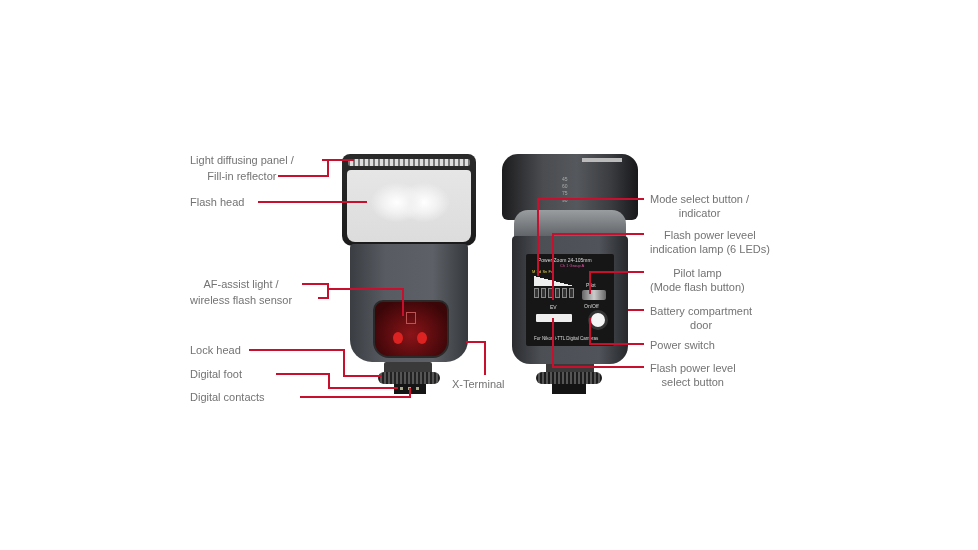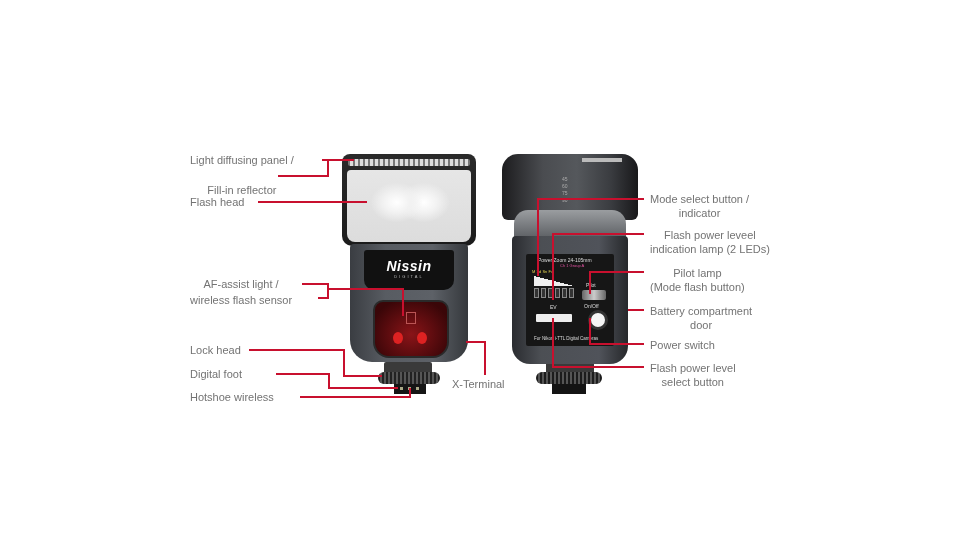--- a/index.html
+++ b/index.html
@@ -98,24 +98,20 @@
 
   <polyline points="644,367 553,367 553,318"></polyline>
 </svg>
 
 <div>
   <div class="front-head">
     <div class="front-strip"></div>
     <div class="front-lens"></div>
   </div>
   <div class="front-body">
-    <div class="front-window">
-      <div class="brand">Nissin</div>
-      <div class="brand-sub">DIGITAL</div>
-    </div>
     <div class="red-panel">
       <div class="af-icon"></div>
       <div class="red-dot" style="left:18px"></div>
       <div class="red-dot" style="left:42px"></div>
     </div>
   </div>
   <div class="front-foot"></div>
   <div class="front-ring"></div>
   <div class="front-shoe">
     <div class="front-shoe-pin" style="left:6px"></div>
@@ -158,39 +154,39 @@
       <div class="bp-text" style="left:8px;top:82px;font-size:4.5px">For Nikon i-TTL Digital Cameras</div>
     </div>
   </div>
   <div class="back-foot"></div>
   <div class="back-ring"></div>
   <div class="back-shoe"></div>
 </div>
 
 <div class="label" style="left:190px;top:153px">
   <div>Light diffusing panel /</div>
-  <div style="margin-top:16px">Fill-in reflector</div>
+  <div style="margin-top:2px">Fill-in reflector</div>
 </div>
 <div class="label" style="left:190px;top:195px">Flash head</div>
 <div class="label" style="left:190px;top:277px">
   <div>AF-assist light /</div>
   <div style="margin-top:2px">wireless flash sensor</div>
 </div>
 <div class="label" style="left:190px;top:343px">Lock head</div>
 <div class="label" style="left:190px;top:367px">Digital foot</div>
-<div class="label" style="left:190px;top:390px">Hotshoe wireless</div>
+<div class="label" style="left:190px;top:390px">Digital contacts</div>
 <div class="label" style="left:452px;top:377px">X-Terminal</div>
 
 <div class="label" style="left:650px;top:192px">
   <div>Mode select button /</div>
   <div>indicator</div>
 </div>
 <div class="label" style="left:650px;top:228px">
   <div>Flash power leveel</div>
-  <div>indication lamp (2 LEDs)</div>
+  <div>indication lamp (6 LEDs)</div>
 </div>
 <div class="label" style="left:650px;top:266px">
   <div>Pilot lamp</div>
   <div>(Mode flash button)</div>
 </div>
 <div class="label" style="left:650px;top:304px">
   <div>Battery compartment</div>
   <div>door</div>
 </div>
 <div class="label" style="left:650px;top:338px">Power switch</div>

